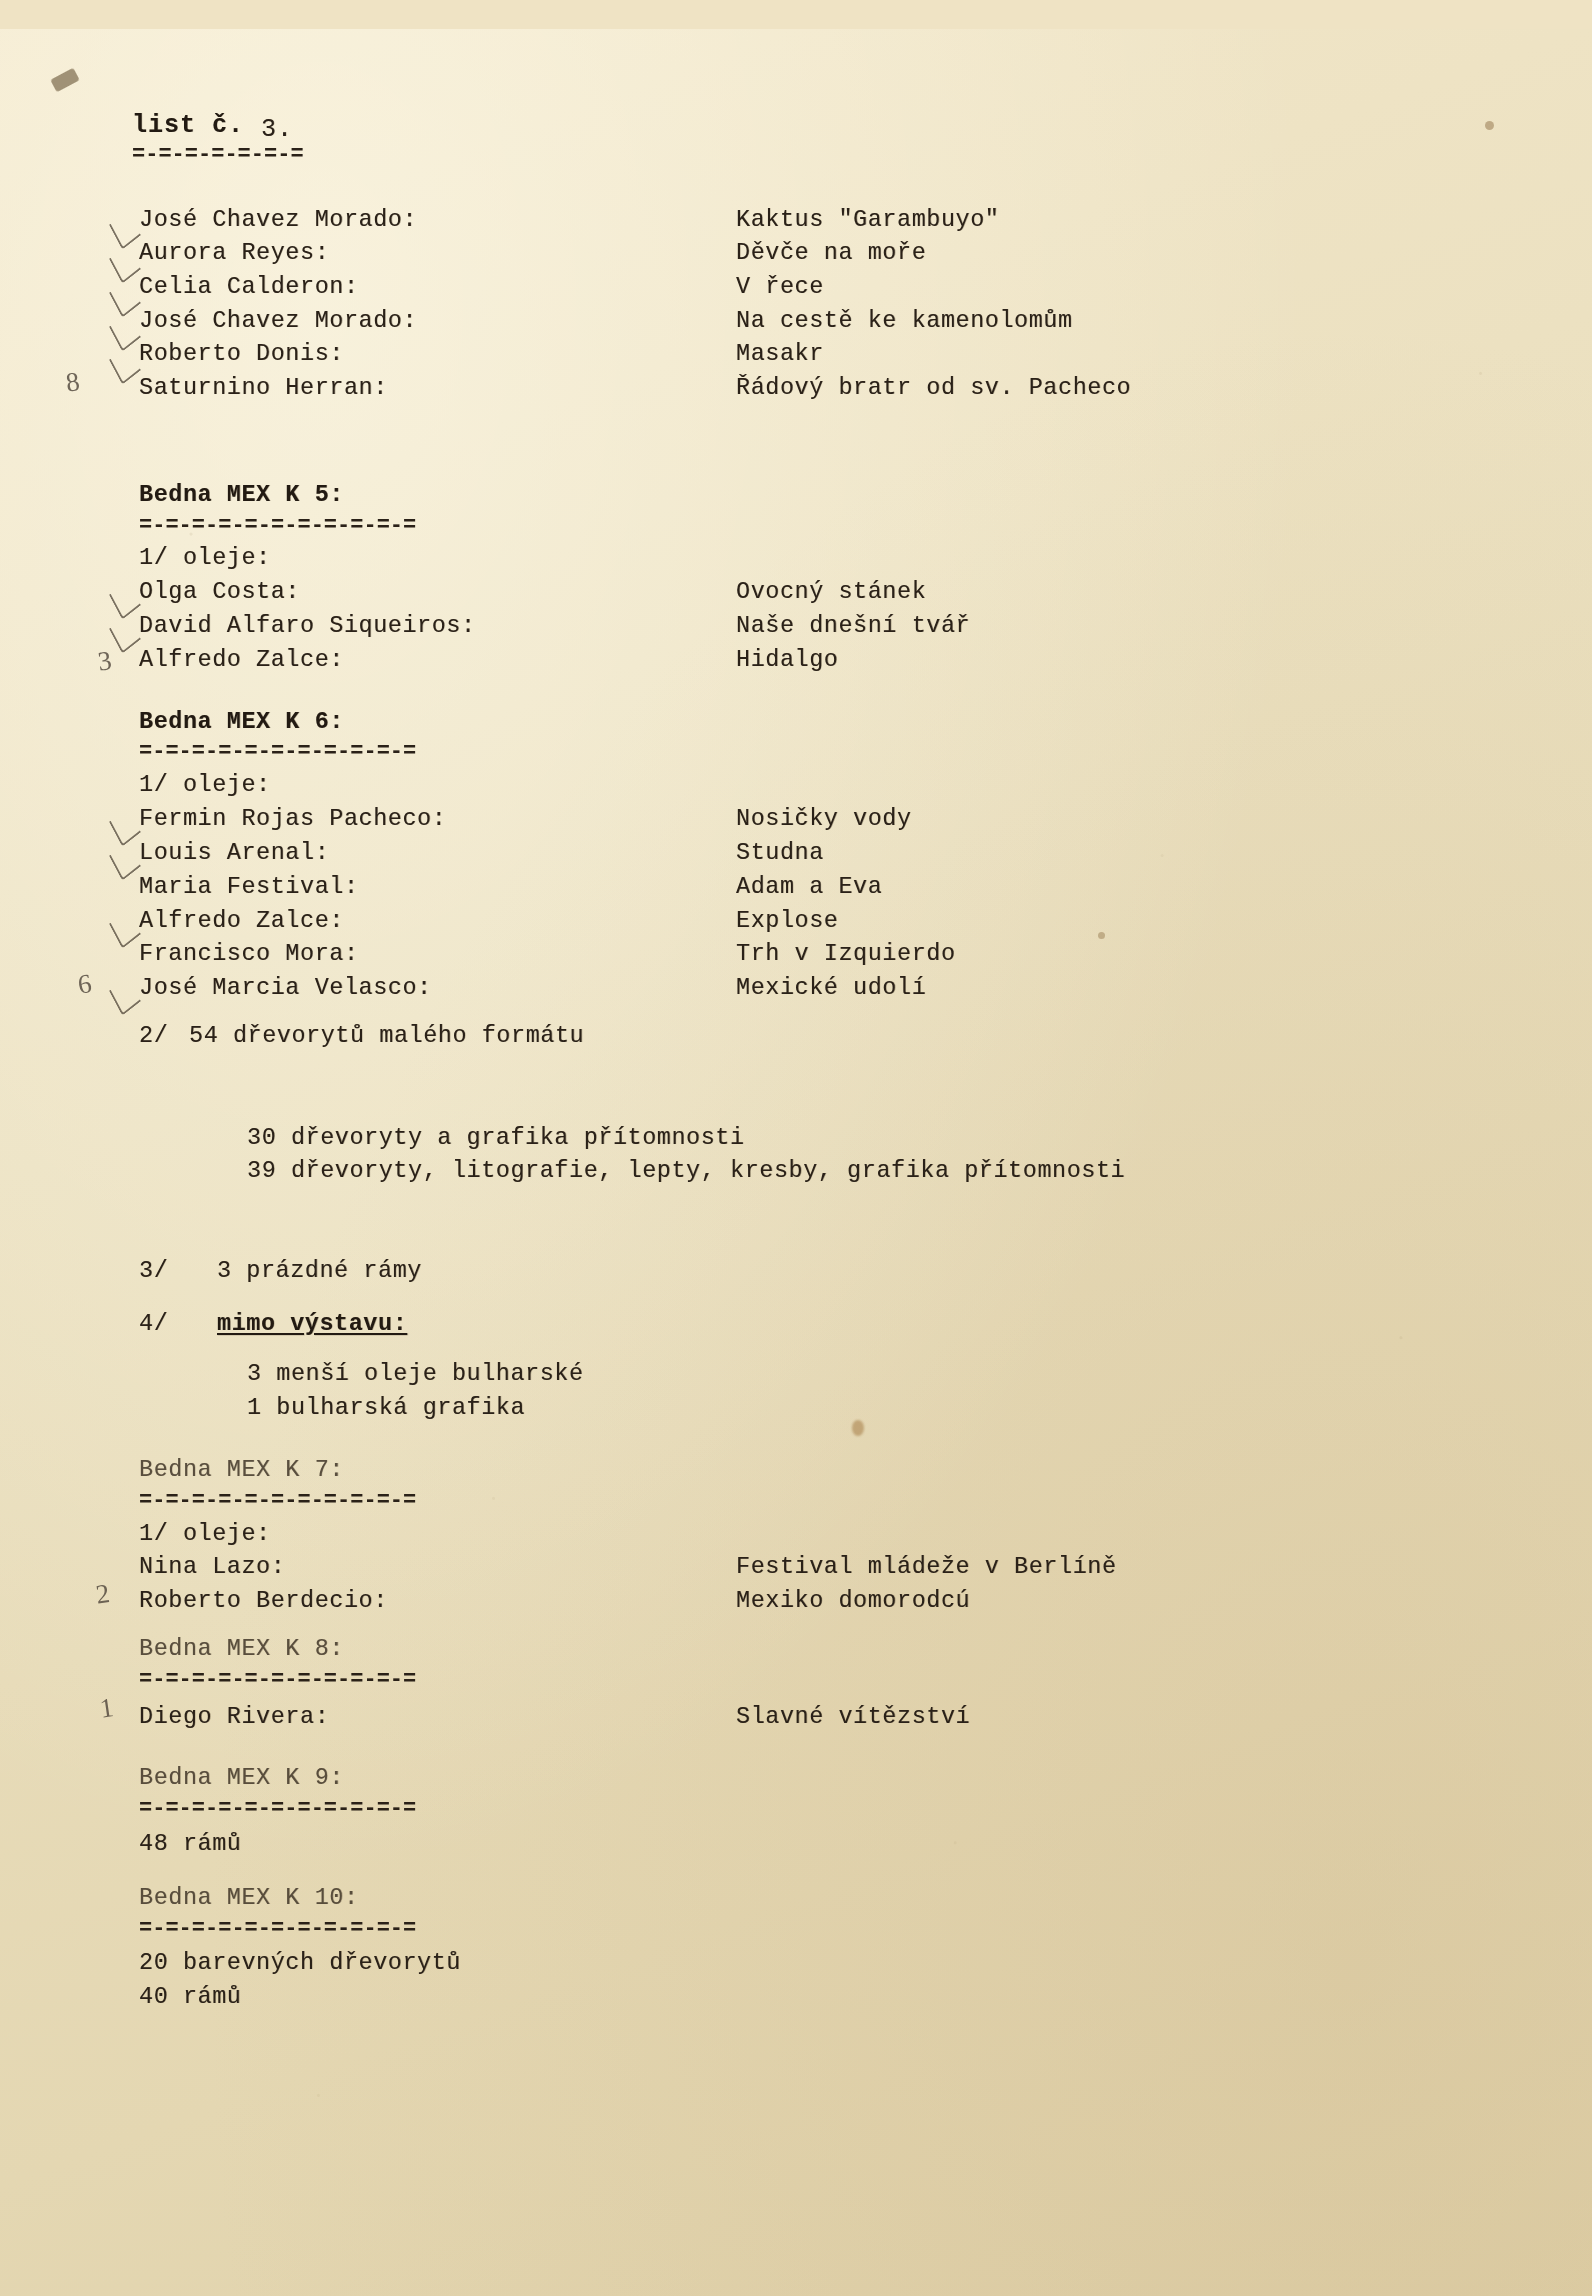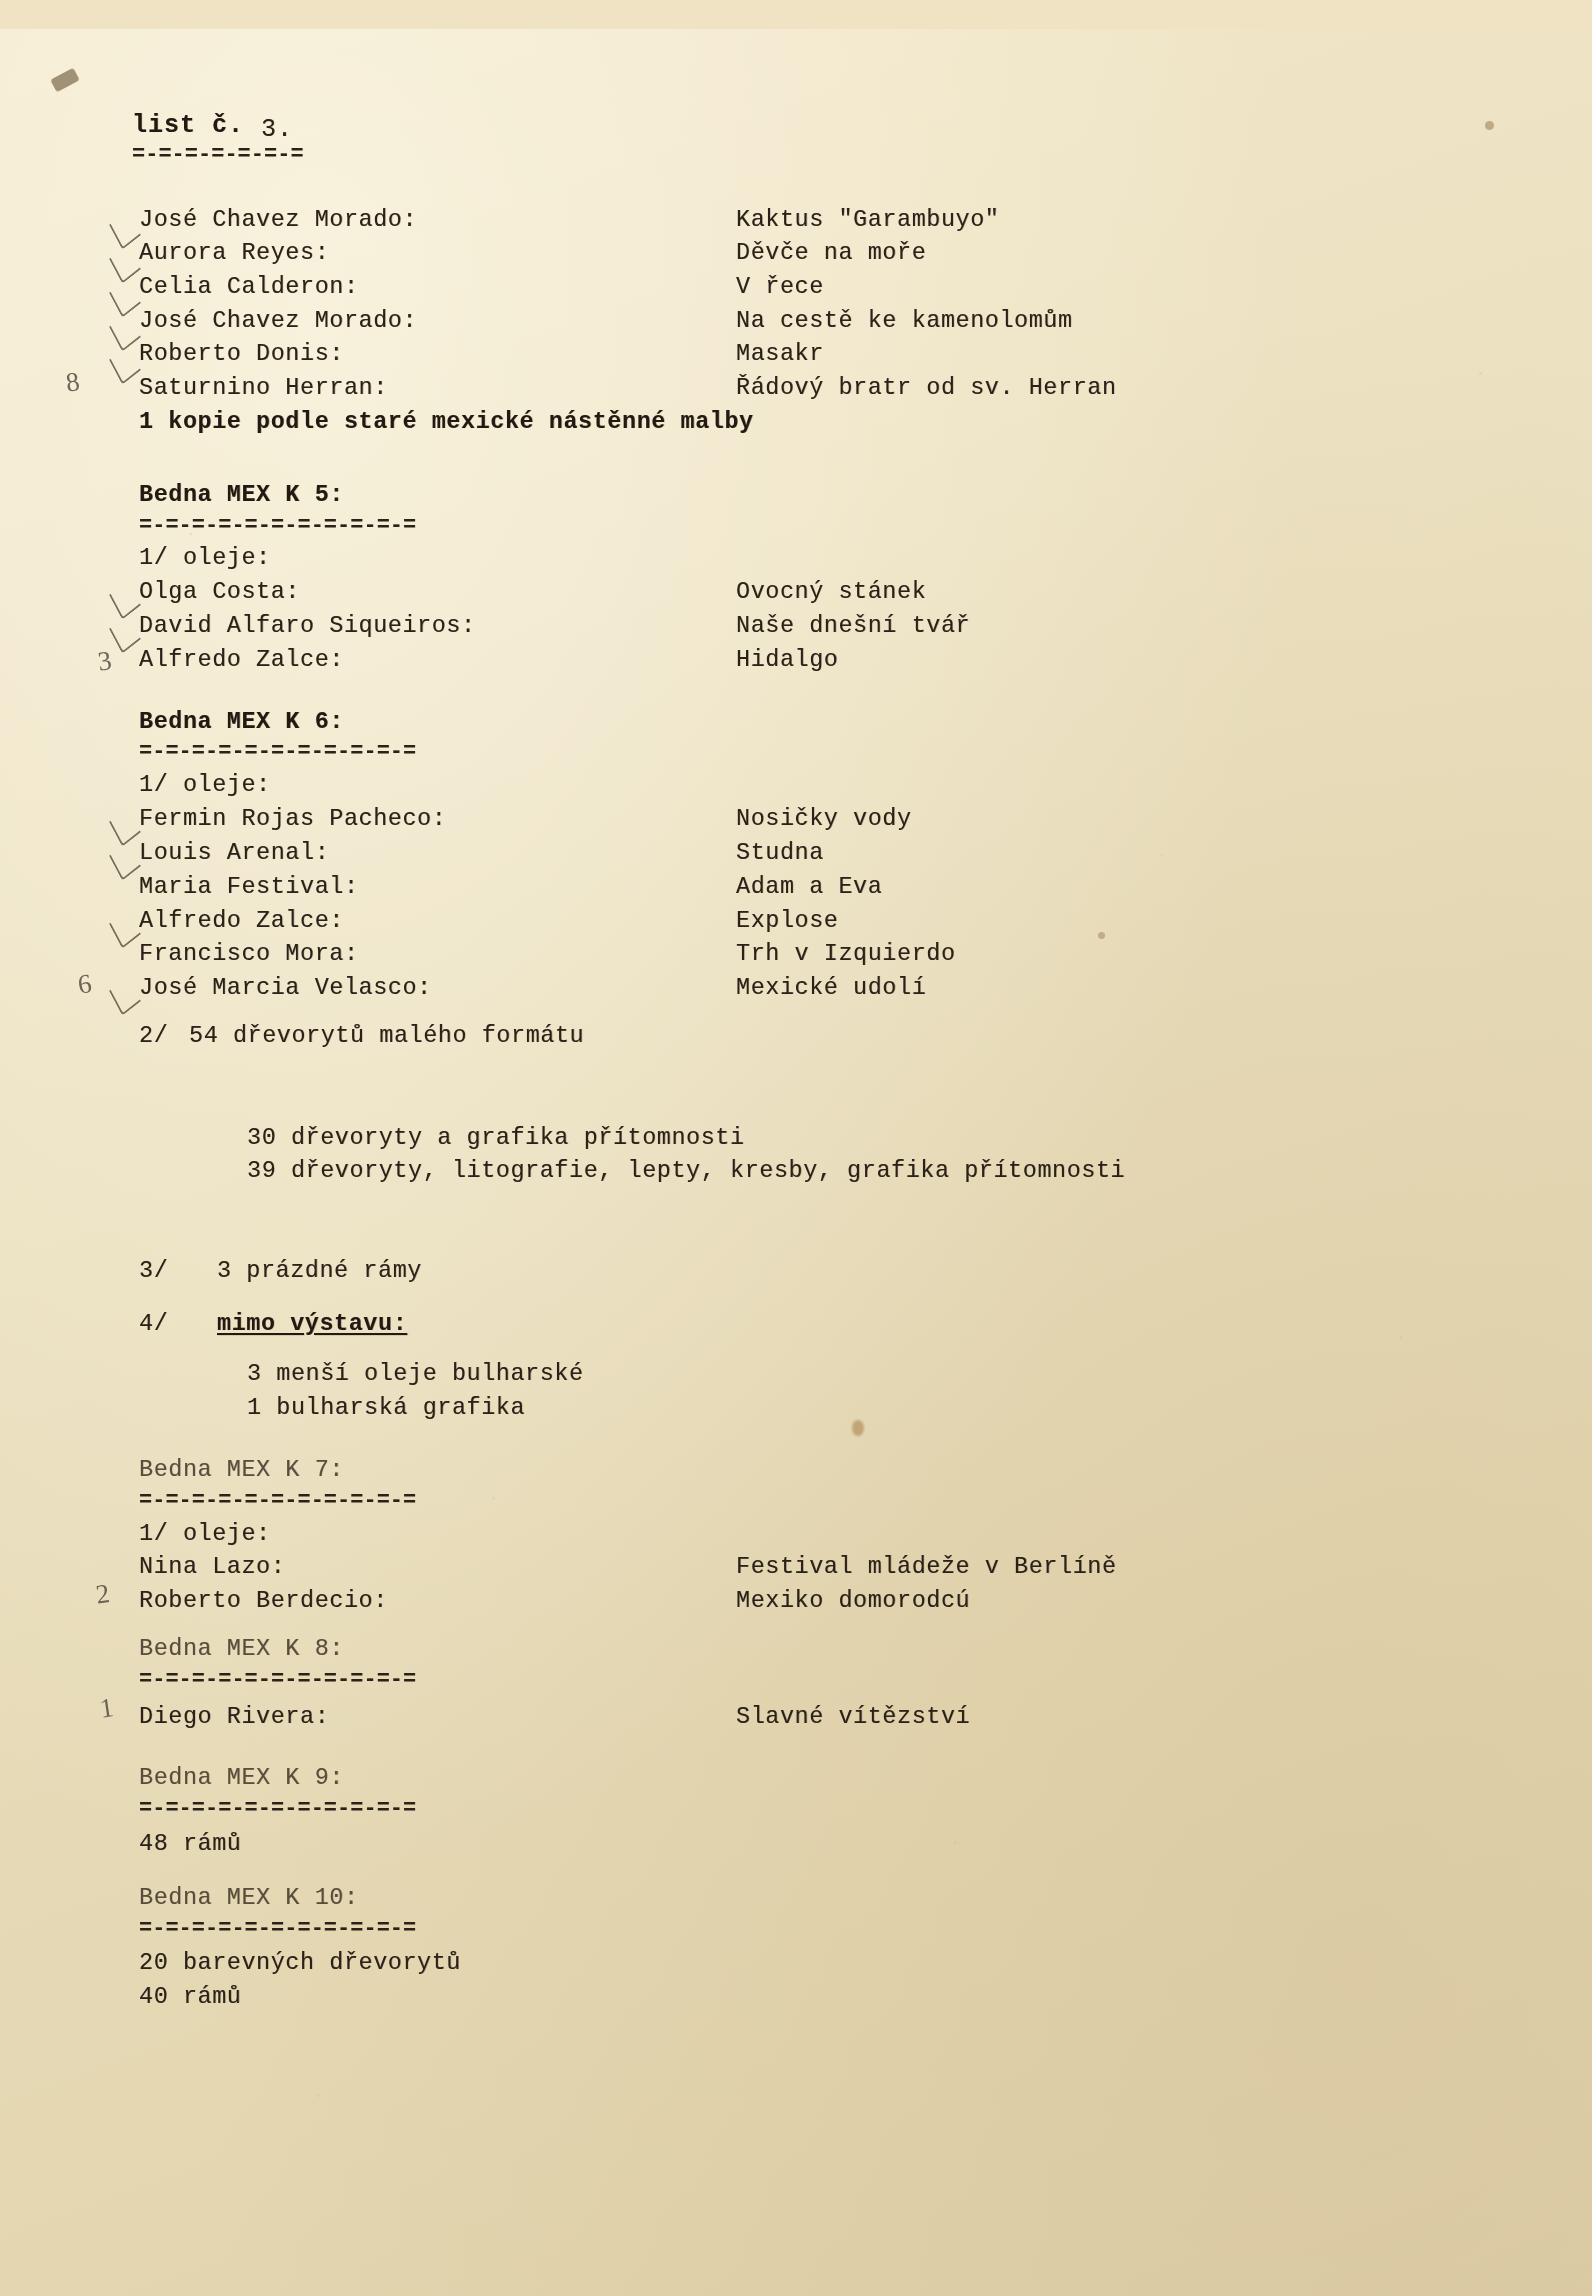--- a/index.html
+++ b/index.html
@@ -135,23 +135,22 @@
     <div class="ln" style="left:139px; top:242px;">Celia Calderon:</div>
     <div class="ln" style="left:736px; top:242px;">V řece</div>
 
     <div class="ln" style="left:139px; top:276px;">José Chavez Morado:</div>
     <div class="ln" style="left:736px; top:276px;">Na cestě ke kamenolomům</div>
 
     <div class="ln" style="left:139px; top:309px;">Roberto Donis:</div>
     <div class="ln" style="left:736px; top:309px;">Masakr</div>
 
     <div class="ln" style="left:139px; top:343px;">Saturnino Herran:</div>
-    <div class="ln" style="left:736px; top:343px;">Řádový bratr od sv. Herran</div>
-
-    <div class="ln strong" style="left:139px; top:377px;">1 kopie podle staré mexické nástěnné malby</div>
+    <div class="ln" style="left:736px; top:343px;">Řádový bratr od sv. Pacheco</div>
+
 
     <div class="ln strong" style="left:139px; top:450px;">Bedna MEX K 5:</div>
     <div class="rule" style="left:139px; top:480px;">=-=-=-=-=-=-=-=-=-=-=</div>
     <div class="ln" style="left:139px; top:513px;">1/ oleje:</div>
 
     <div class="ln" style="left:139px; top:547px;">Olga Costa:</div>
     <div class="ln" style="left:736px; top:547px;">Ovocný stánek</div>
 
     <div class="ln" style="left:139px; top:581px;">David Alfaro Siqueiros:</div>
     <div class="ln" style="left:736px; top:581px;">Naše dnešní tvář</div>

